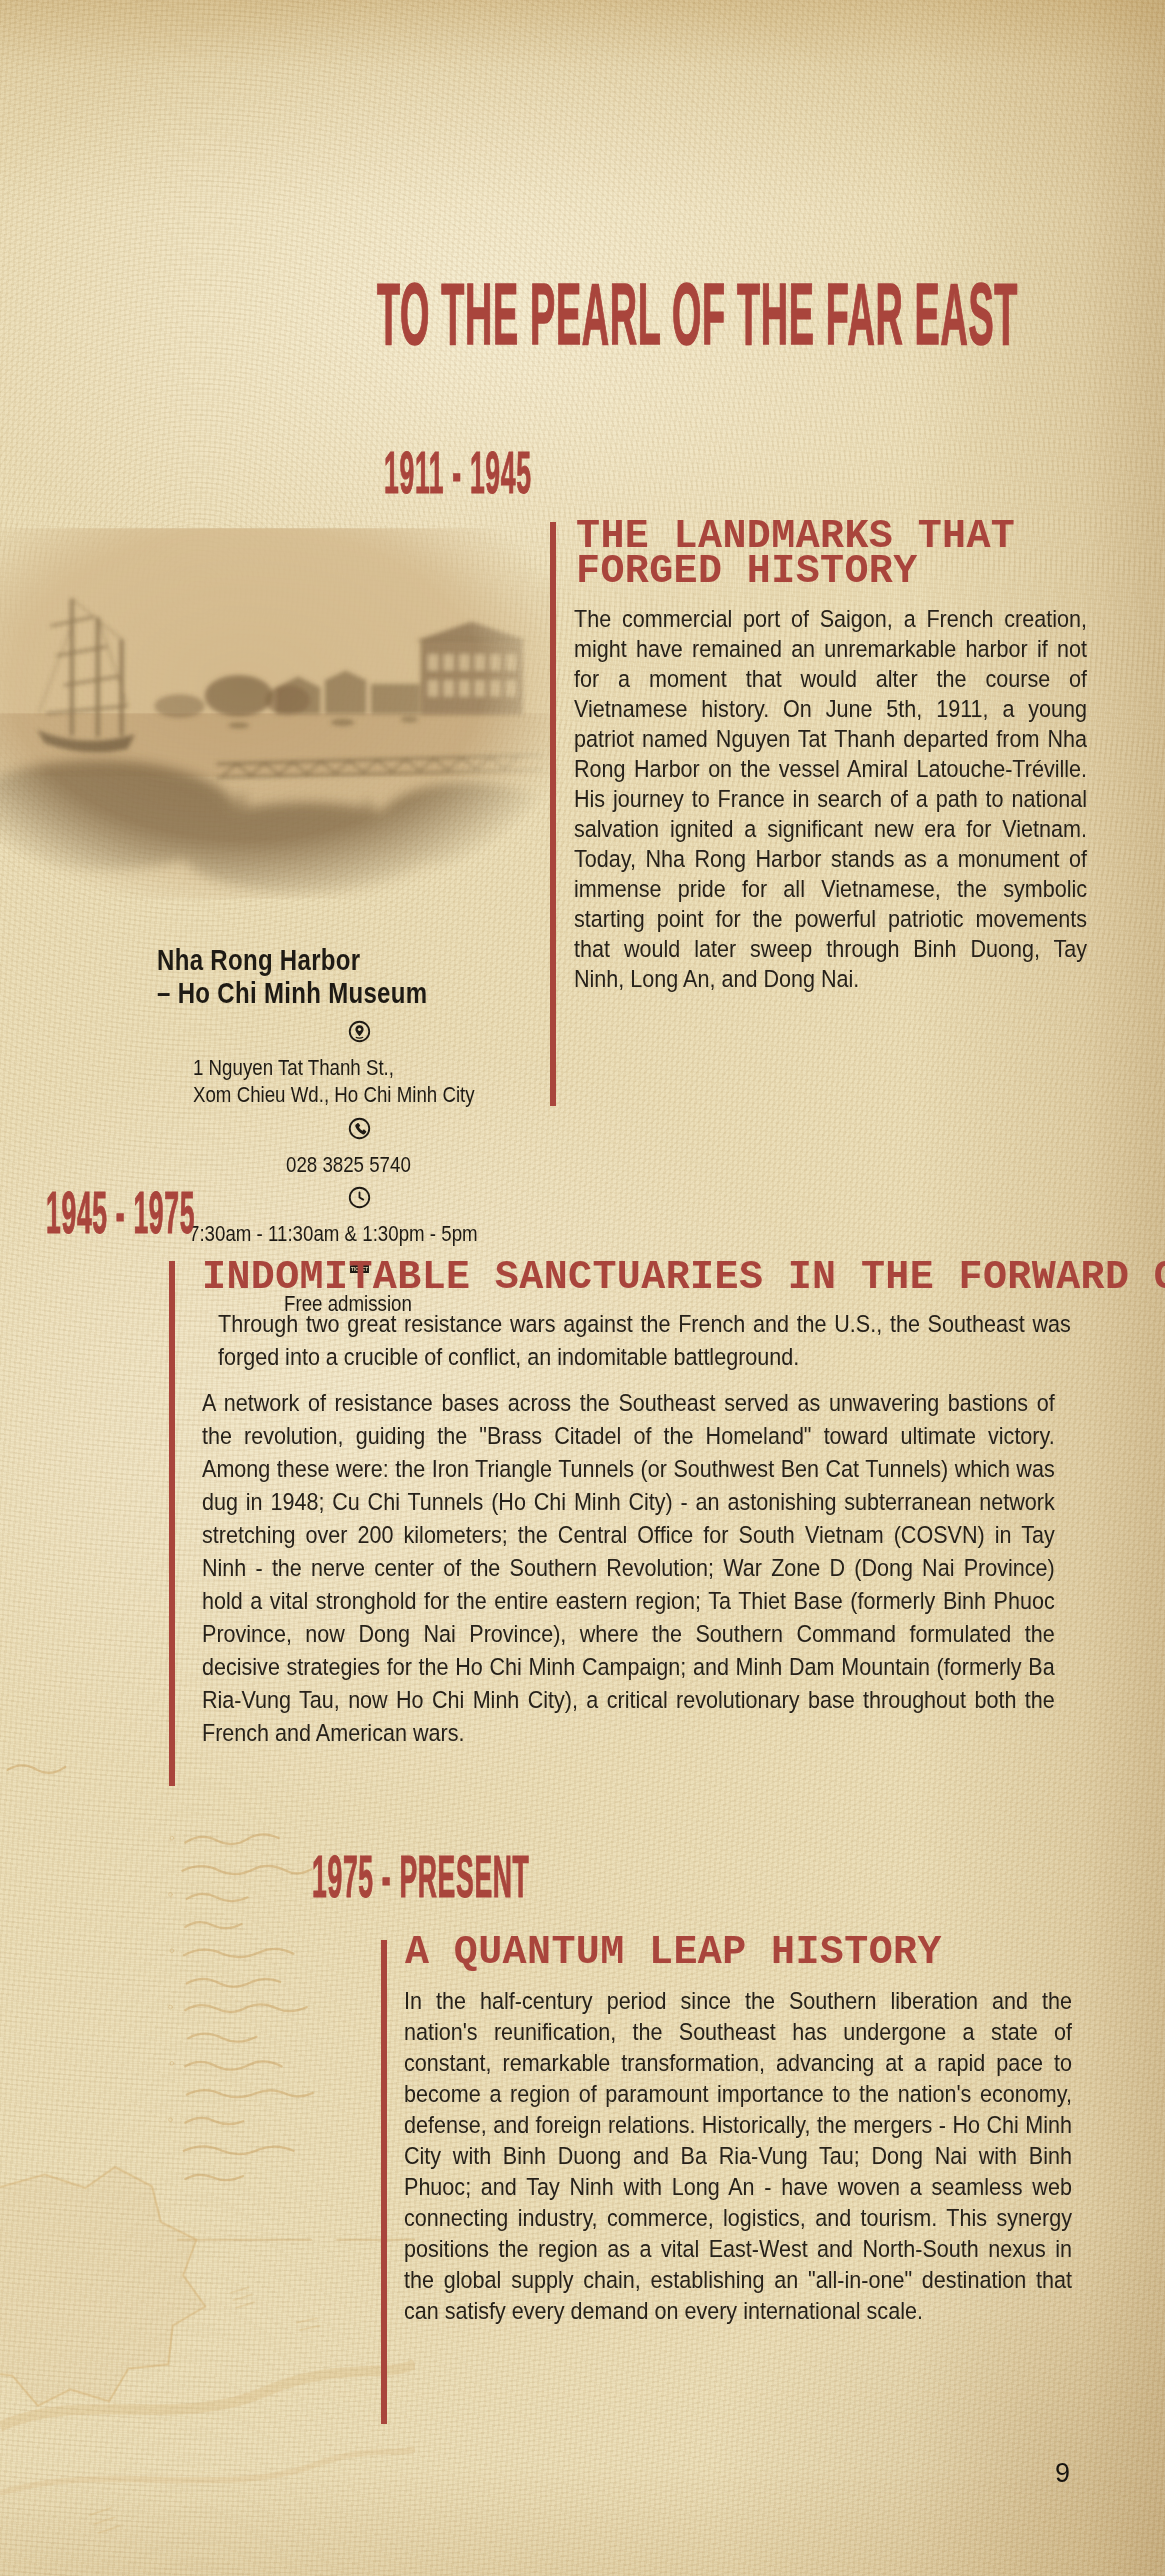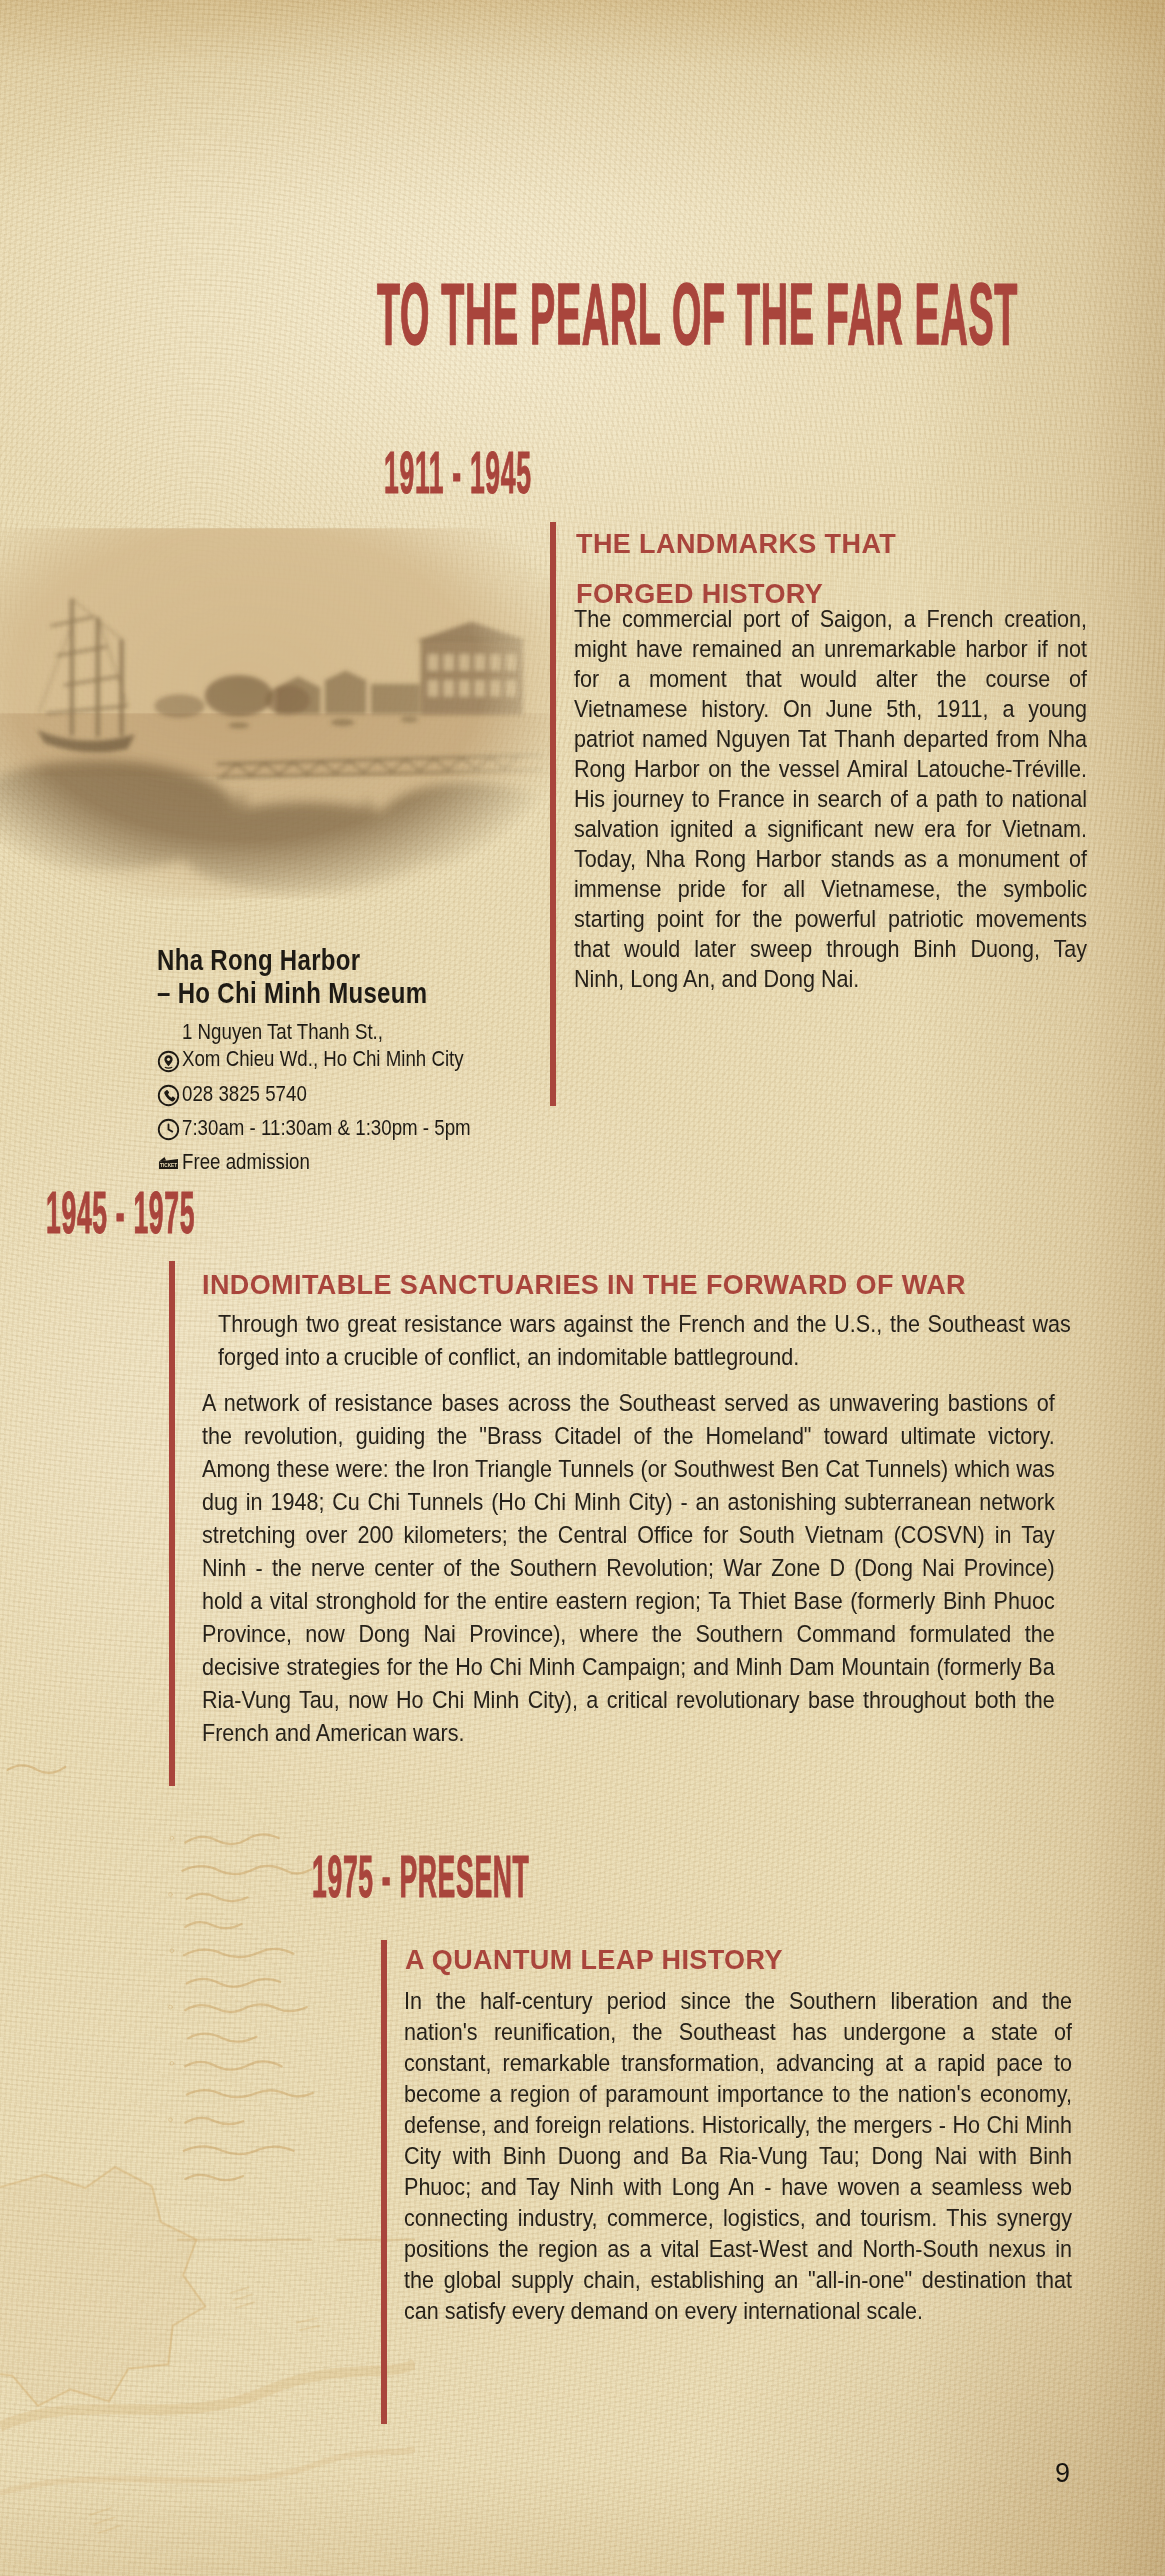--- a/index.html
+++ b/index.html
@@ -37,36 +37,36 @@
   }
   
   .display{
     font-weight:bold;color:var(--red);white-space:nowrap;
     transform-origin:0 0;-webkit-text-stroke:1.5px var(--red);
     line-height:1;
   }
   .title-red{font-size:88px;transform:scaleX(.43);letter-spacing:1.5px;}
   .period{font-size:59px;transform:scaleX(.45);-webkit-text-stroke:1.1px var(--red);letter-spacing:1.5px;}
   .serif-head{
-    font-family:Liberation Sans, sans-serif;font-weight:bold;color:var(--red);
-    font-size:27px;line-height:50px;white-space:pre-line;letter-spacing:0.4px;
+    font-family:Liberation Mono, monospace;font-weight:bold;color:var(--red);
+    font-size:40px;line-height:35px;white-space:pre-line;letter-spacing:0.4px;
   }
   .rule{background:var(--red);width:6px;}
   .copy{
     font-size:24.5px;line-height:30px;text-align:justify;color:var(--ink);
     transform:scaleX(.88);transform-origin:0 0;
   }
   .copy-lg{line-height:33px;}
   .copy-s3{line-height:31px;}
   .cap-name{
     font-weight:bold;font-size:30px;line-height:33px;color:#1e1a14;
     transform:scaleX(.8);transform-origin:0 0;white-space:pre-line;letter-spacing:0.4px;
   }
   .cap-rows{display:flex;flex-direction:column;gap:6.7px;}
-  .cap-row{display:flex;align-items:flex-end;gap:2px;}
+  .cap-row{display:flex;align-items:center;gap:11px;flex-direction:column;}
   .cap-row svg{flex:0 0 auto;margin-top:1.5px;}
   .cap-text{
     font-size:22px;line-height:27.4px;color:#1e1a14;
     transform:scaleX(.85);transform-origin:0 0;white-space:pre-line;
   }
   .page-num{font-size:27px;color:#16130f;}
 </style>
 </head>
 <body>
 

